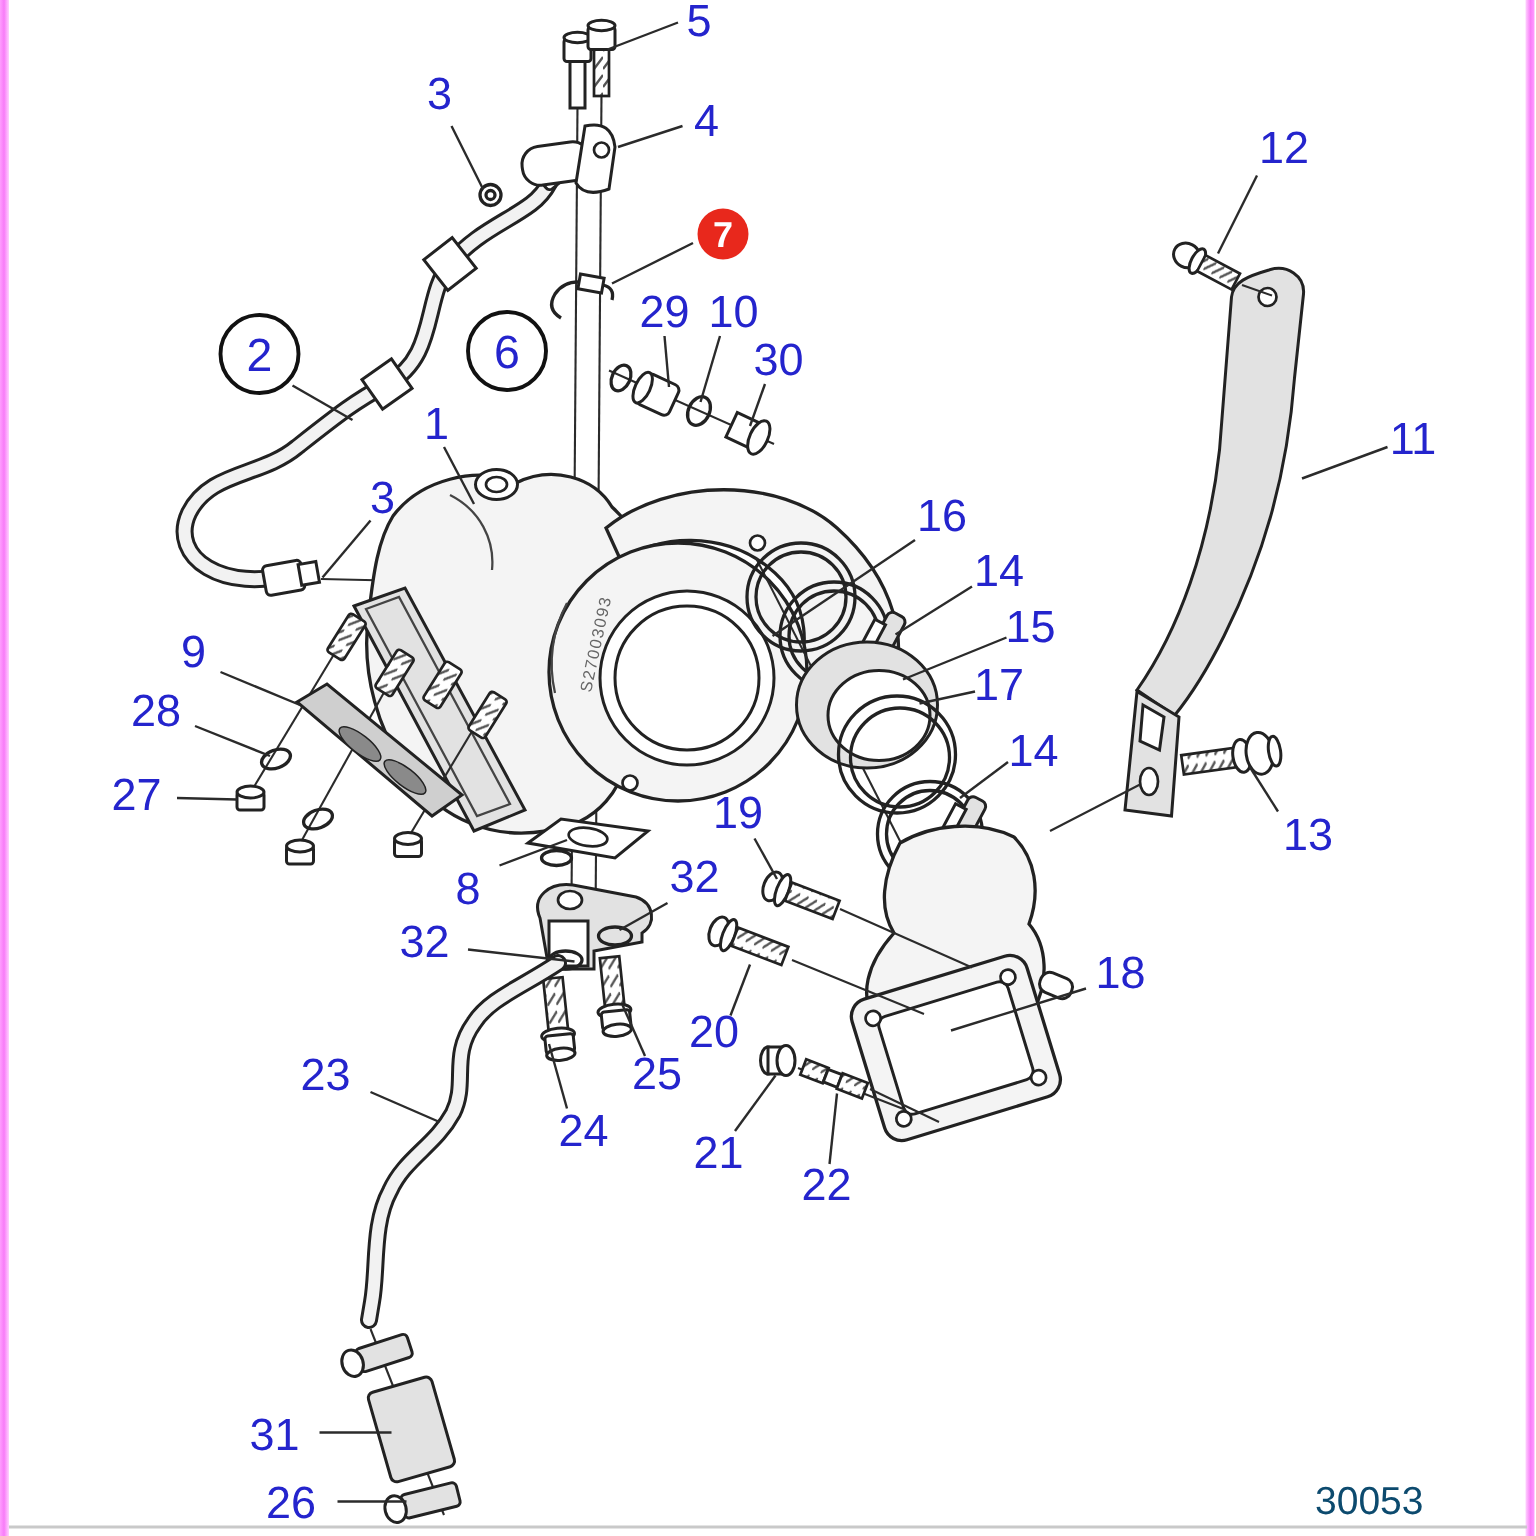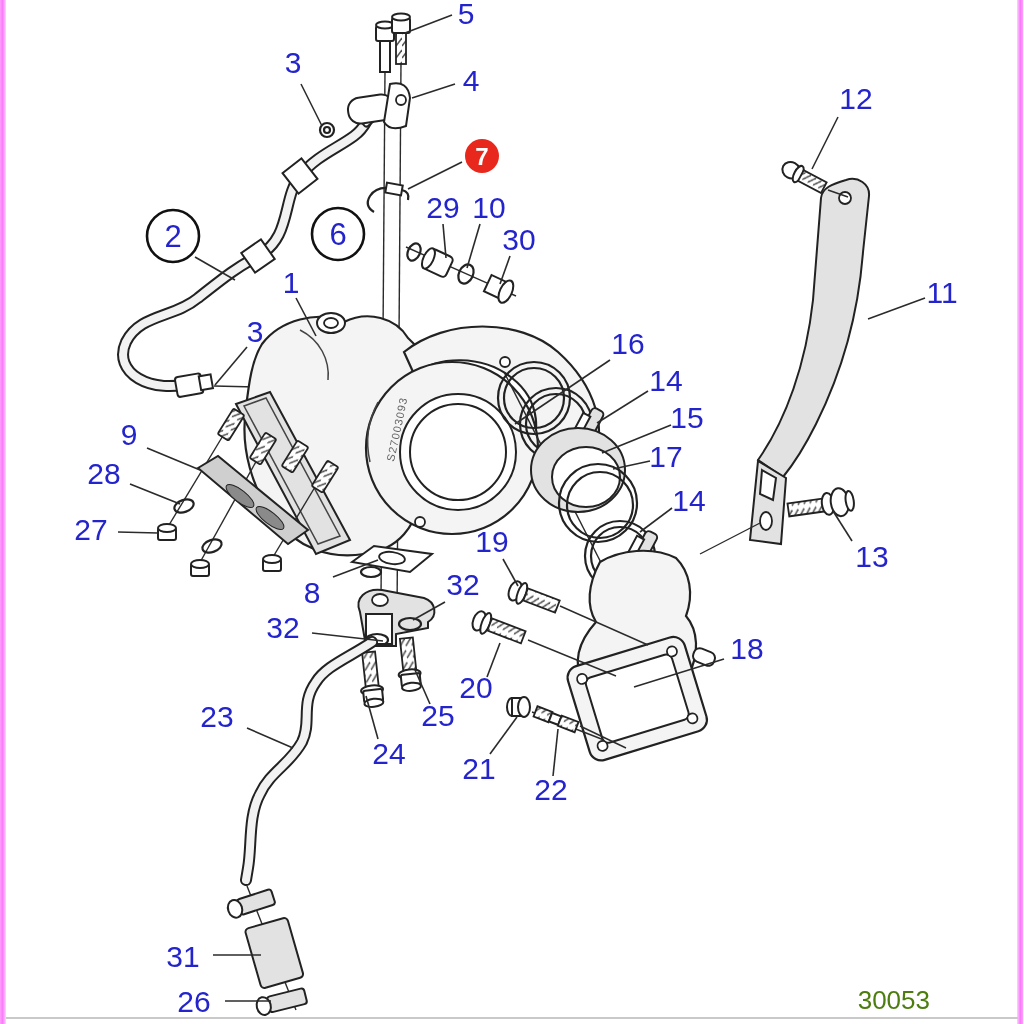--- a/index.html
+++ b/index.html
@@ -2,21 +2,21 @@
 <html><head>
 <meta charset="utf-8">
 <style>
   html,body{margin:0;padding:0;background:#ffffff;}
   .stage{position:relative;width:1024px;height:1024px;background:#ffffff;overflow:hidden;
          font-family:"Liberation Sans",sans-serif;}
   .edge{position:absolute;top:0;bottom:0;width:6px;}
   .edge.left{left:0;background:linear-gradient(90deg,#ff9dff 0%,#f87cf8 45%,#ffd2ff 100%);}
   .edge.right{right:1px;background:linear-gradient(90deg,#ffd2ff 0%,#f87cf8 55%,#ff9dff 100%);}
   .bottom-rule{position:absolute;left:6px;right:6px;bottom:5px;height:2px;background:#c9c9c9;}
-  .drawing-number{position:absolute;right:94px;bottom:8px;font-size:26px;color:#4d7c0f;}
+  .drawing-number{position:absolute;right:75px;bottom:8px;font-size:26px;color:#0c4a6e;}
   svg{position:absolute;left:0;top:0;}
   svg text{font-family:"Liberation Sans",sans-serif;}
   .part{fill:#ffffff;stroke:#222;stroke-width:2;}
   .part-light{fill:#f4f4f4;stroke:#222;stroke-width:2.2;}
   .part-mid{fill:#e2e2e2;stroke:#222;stroke-width:2;}
   .hole{fill:#ffffff;stroke:#222;stroke-width:1.8;}
   .ring2{fill:none;stroke:#222;stroke-width:2.2;}
   .thin{fill:none;stroke:#2b2b2b;stroke-width:1.4;}
   .detail{fill:none;stroke:#444;stroke-width:1.5;}
   .threaded{fill:url(#threads);stroke:#222;stroke-width:1.8;}

